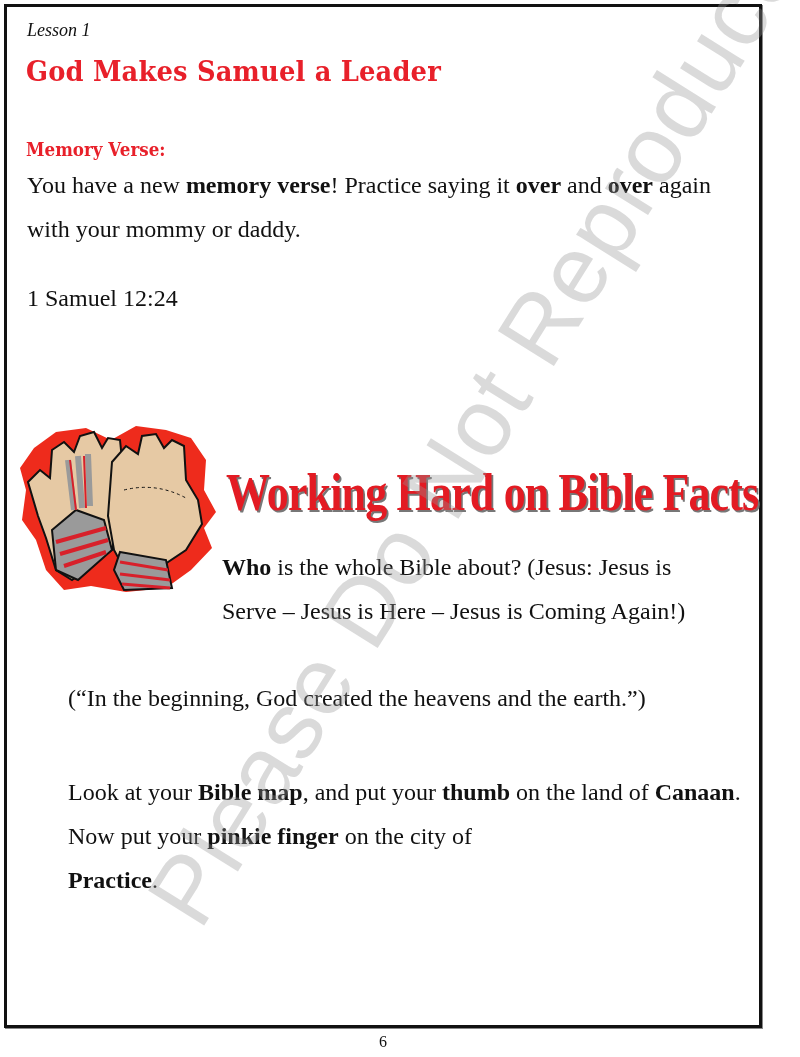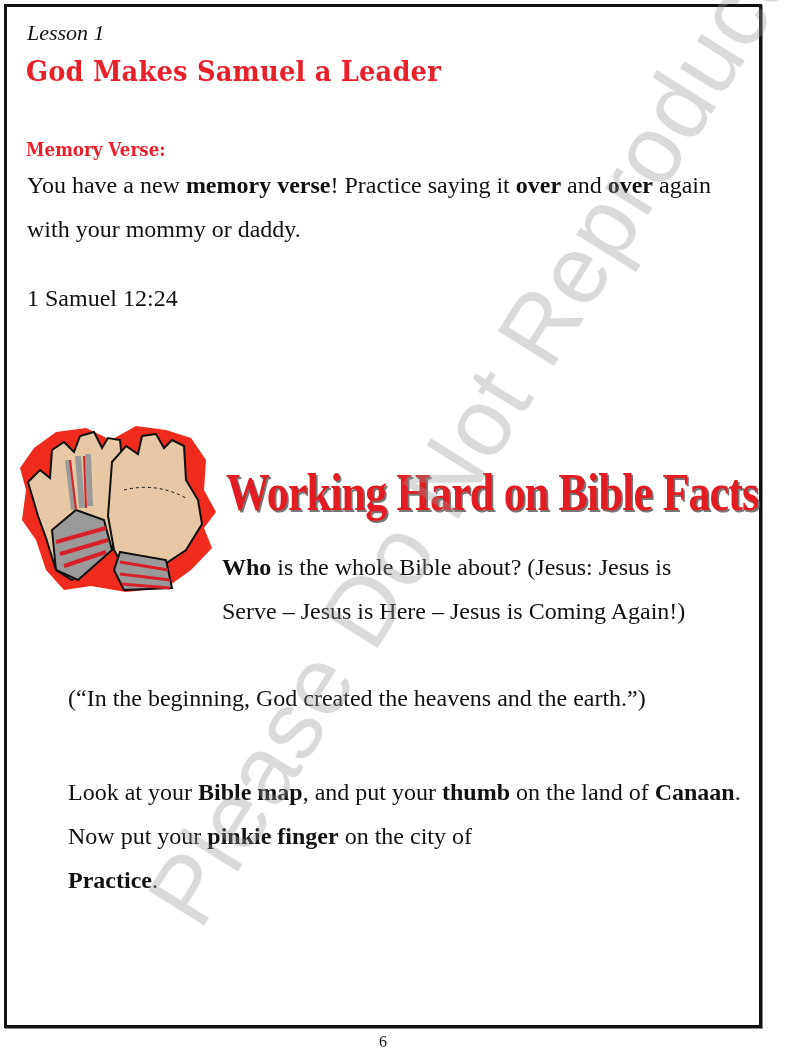--- a/index.html
+++ b/index.html
@@ -1,21 +1,21 @@
 <!DOCTYPE html>
 <html><head>
   <meta charset="utf-8">
   <style>
     html, body { margin: 0; padding: 0; background: #ffffff; }
     body { width: 800px; height: 1057px; position: relative; overflow: hidden; font-family: "Liberation Serif", serif; color: #111; }
     .frame { position: absolute; left: 4px; top: 4px; width: 752px; height: 1018px; border: 3px solid #111; box-shadow: 1px 1px 0 #888; background: #fff; }
     .watermark { position: absolute; left: 0; top: 0; width: 800px; height: 1057px; pointer-events: none; z-index: 5; }
     .watermark span { position: absolute; left: -30px; top: 495px; width: 860px; text-align: center; font-family: "Liberation Sans", "DejaVu Sans", sans-serif; font-size: 96px; color: rgba(150,150,150,0.35); transform: rotate(-58deg); transform-origin: 50% 50%; white-space: nowrap; letter-spacing: 1px; }
     .abs { position: absolute; }
-    .lesson { left: 27px; top: 20px; font-style: italic; font-size: 22px; }
+    .lesson { left: 27px; top: 20px; font-style: italic; font-size: 18px; }
     .title { left: 26px; top: 55px; font-family: "DejaVu Serif", serif; font-weight: bold; font-size: 28px; color: #e8202a; letter-spacing: 0.2px; transform: scaleX(0.92); transform-origin: left top; }
     .mv-heading { left: 26px; top: 138px; font-family: "DejaVu Serif", serif; font-weight: bold; font-size: 19px; color: #e8202a; transform: scaleX(0.88); transform-origin: left top; }
     .body-text { font-size: 24px; line-height: 44px; }
     .p1 { left: 27px; top: 163px; width: 720px; }
     .p2 { left: 27px; top: 276px; width: 720px; }
     .gloves { left: 16px; top: 420px; width: 205px; height: 175px; }
     .facts-heading { left: 226px; top: 462px; font-family: "Liberation Serif", serif; font-weight: bold; font-size: 53px; color: #e31b23; text-shadow: 2px 2px 0 #777; letter-spacing: -1px; transform: scaleX(0.83); transform-origin: left top; white-space: nowrap; }
     .p3 { left: 222px; top: 545px; width: 500px; }
     .p4 { left: 68px; top: 676px; width: 680px; }
     .p5 { left: 68px; top: 770px; width: 680px; }

